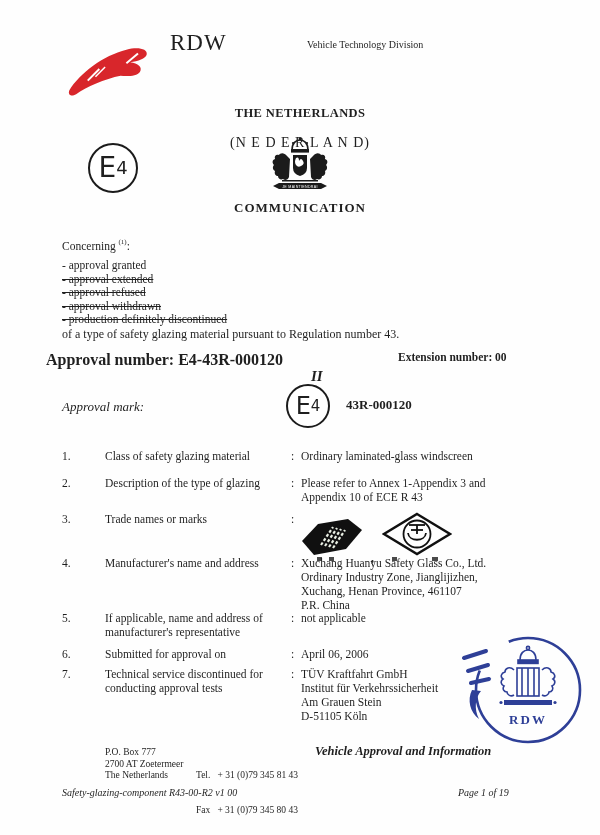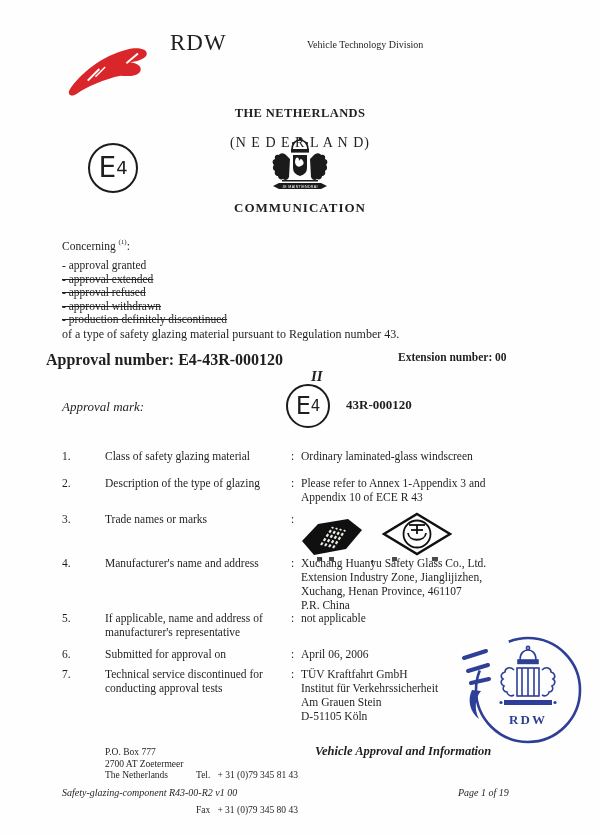--- a/index.html
+++ b/index.html
@@ -162,21 +162,21 @@
   </div>
 
   <div class="abs row" style="left:62px;top:556px;">
     <div class="num">4.</div>
     <div class="lbl">
         <div>Manufacturer's name and address</div>
       </div>
     <div class="col">:</div>
     <div class="val">
         <div>Xuchang Huanyu Safety Glass Co., Ltd.</div>
-        <div>Extension Industry Zone, Jianglijizhen,</div>
+        <div>Ordinary Industry Zone, Jianglijizhen,</div>
         <div>Xuchang, Henan Province, 461107</div>
         <div>P.R. China</div>
       </div>
   </div>
 
   <div class="abs row" style="left:62px;top:611px;">
     <div class="num">5.</div>
     <div class="lbl">
         <div>If applicable, name and address of</div>
         <div>manufacturer's representative</div>

